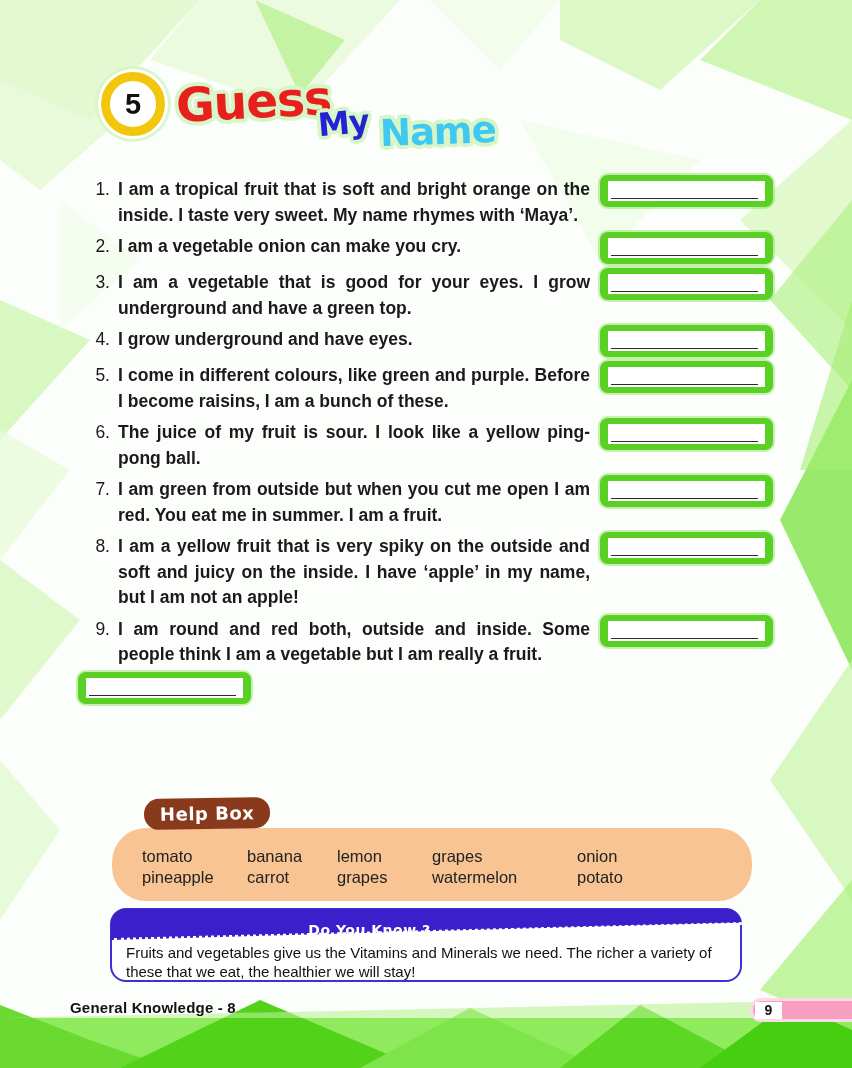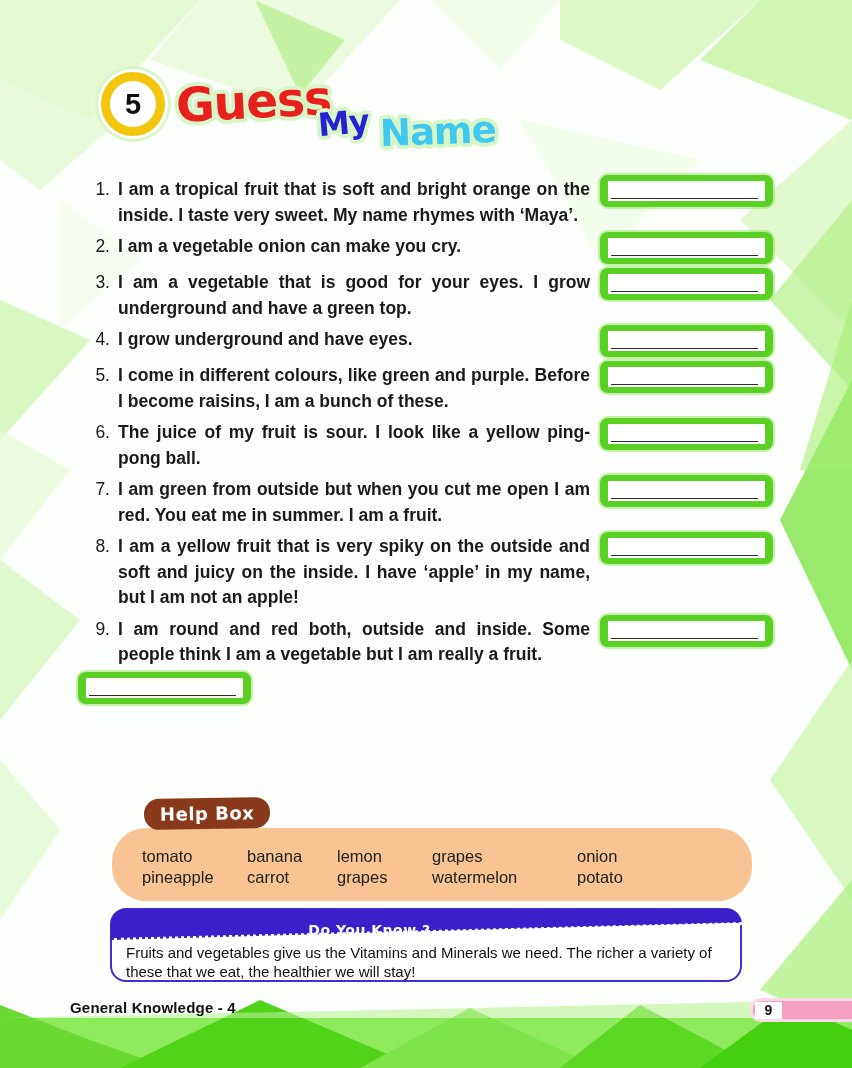--- a/index.html
+++ b/index.html
@@ -250,19 +250,19 @@
       </div>
     </div>
 
     <div class="dyk">
       <div class="dyk-head"></div>
       <div class="dyk-dots"></div>
       <div class="dyk-title">Do You Know ?</div>
       <p class="dyk-text">Fruits and vegetables give us the Vitamins and Minerals we need. The richer a variety of these that we eat, the healthier we will stay!</p>
     </div>
 
-    <div class="footer-book">General Knowledge - 4</div>
+    <div class="footer-book">General Knowledge - 8</div>
     <div class="page-tab">
       <div class="page-num-box">9</div>
     </div>
 
   </div>
 </div>
 
 </body></html>

